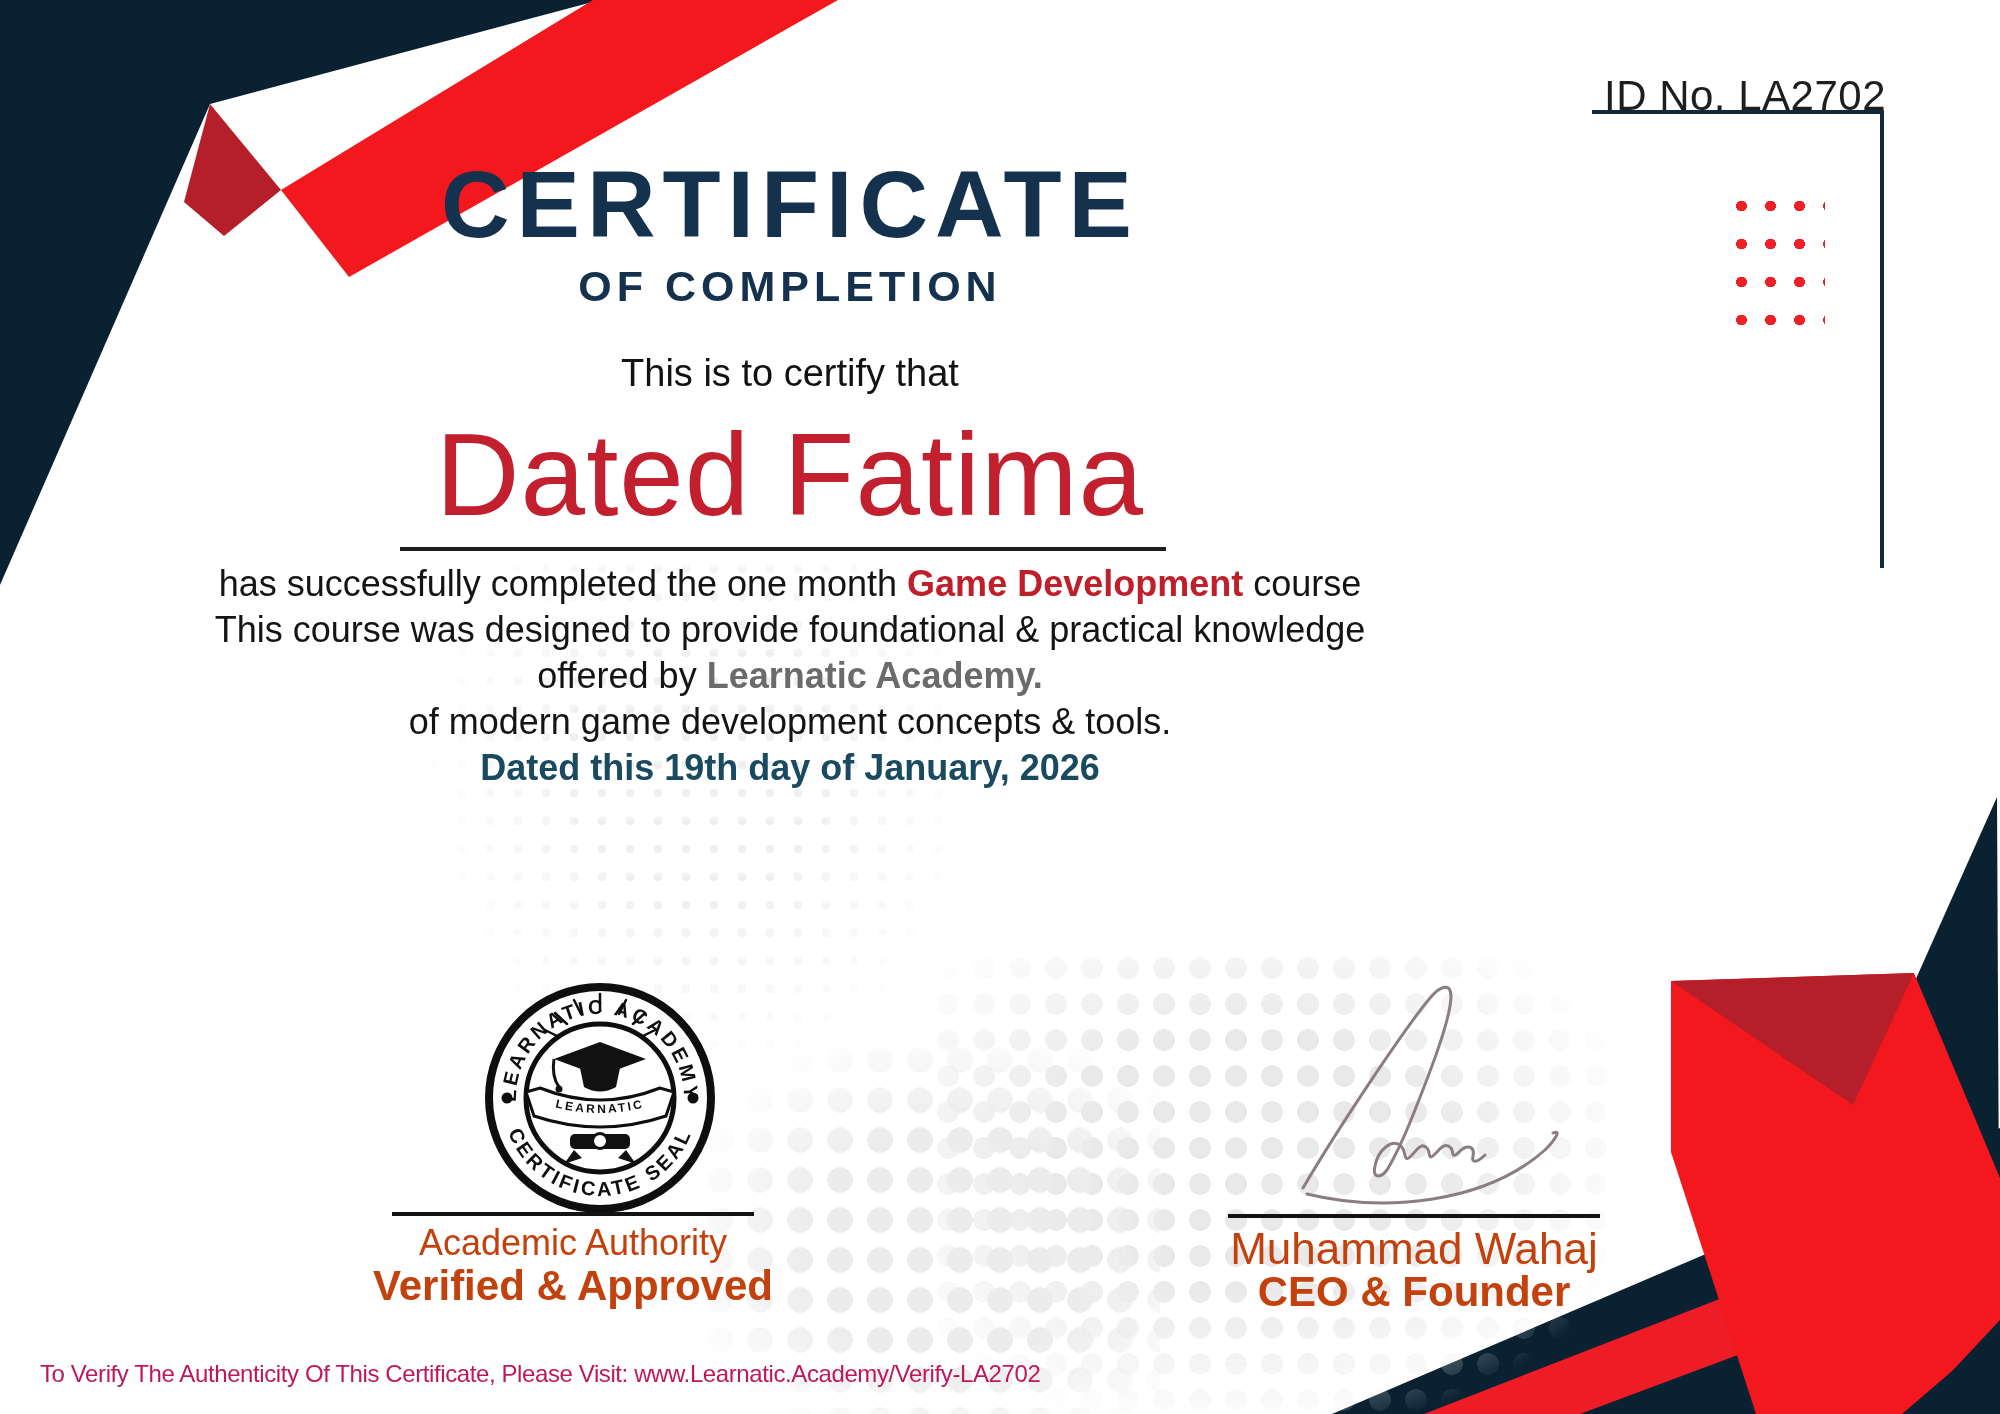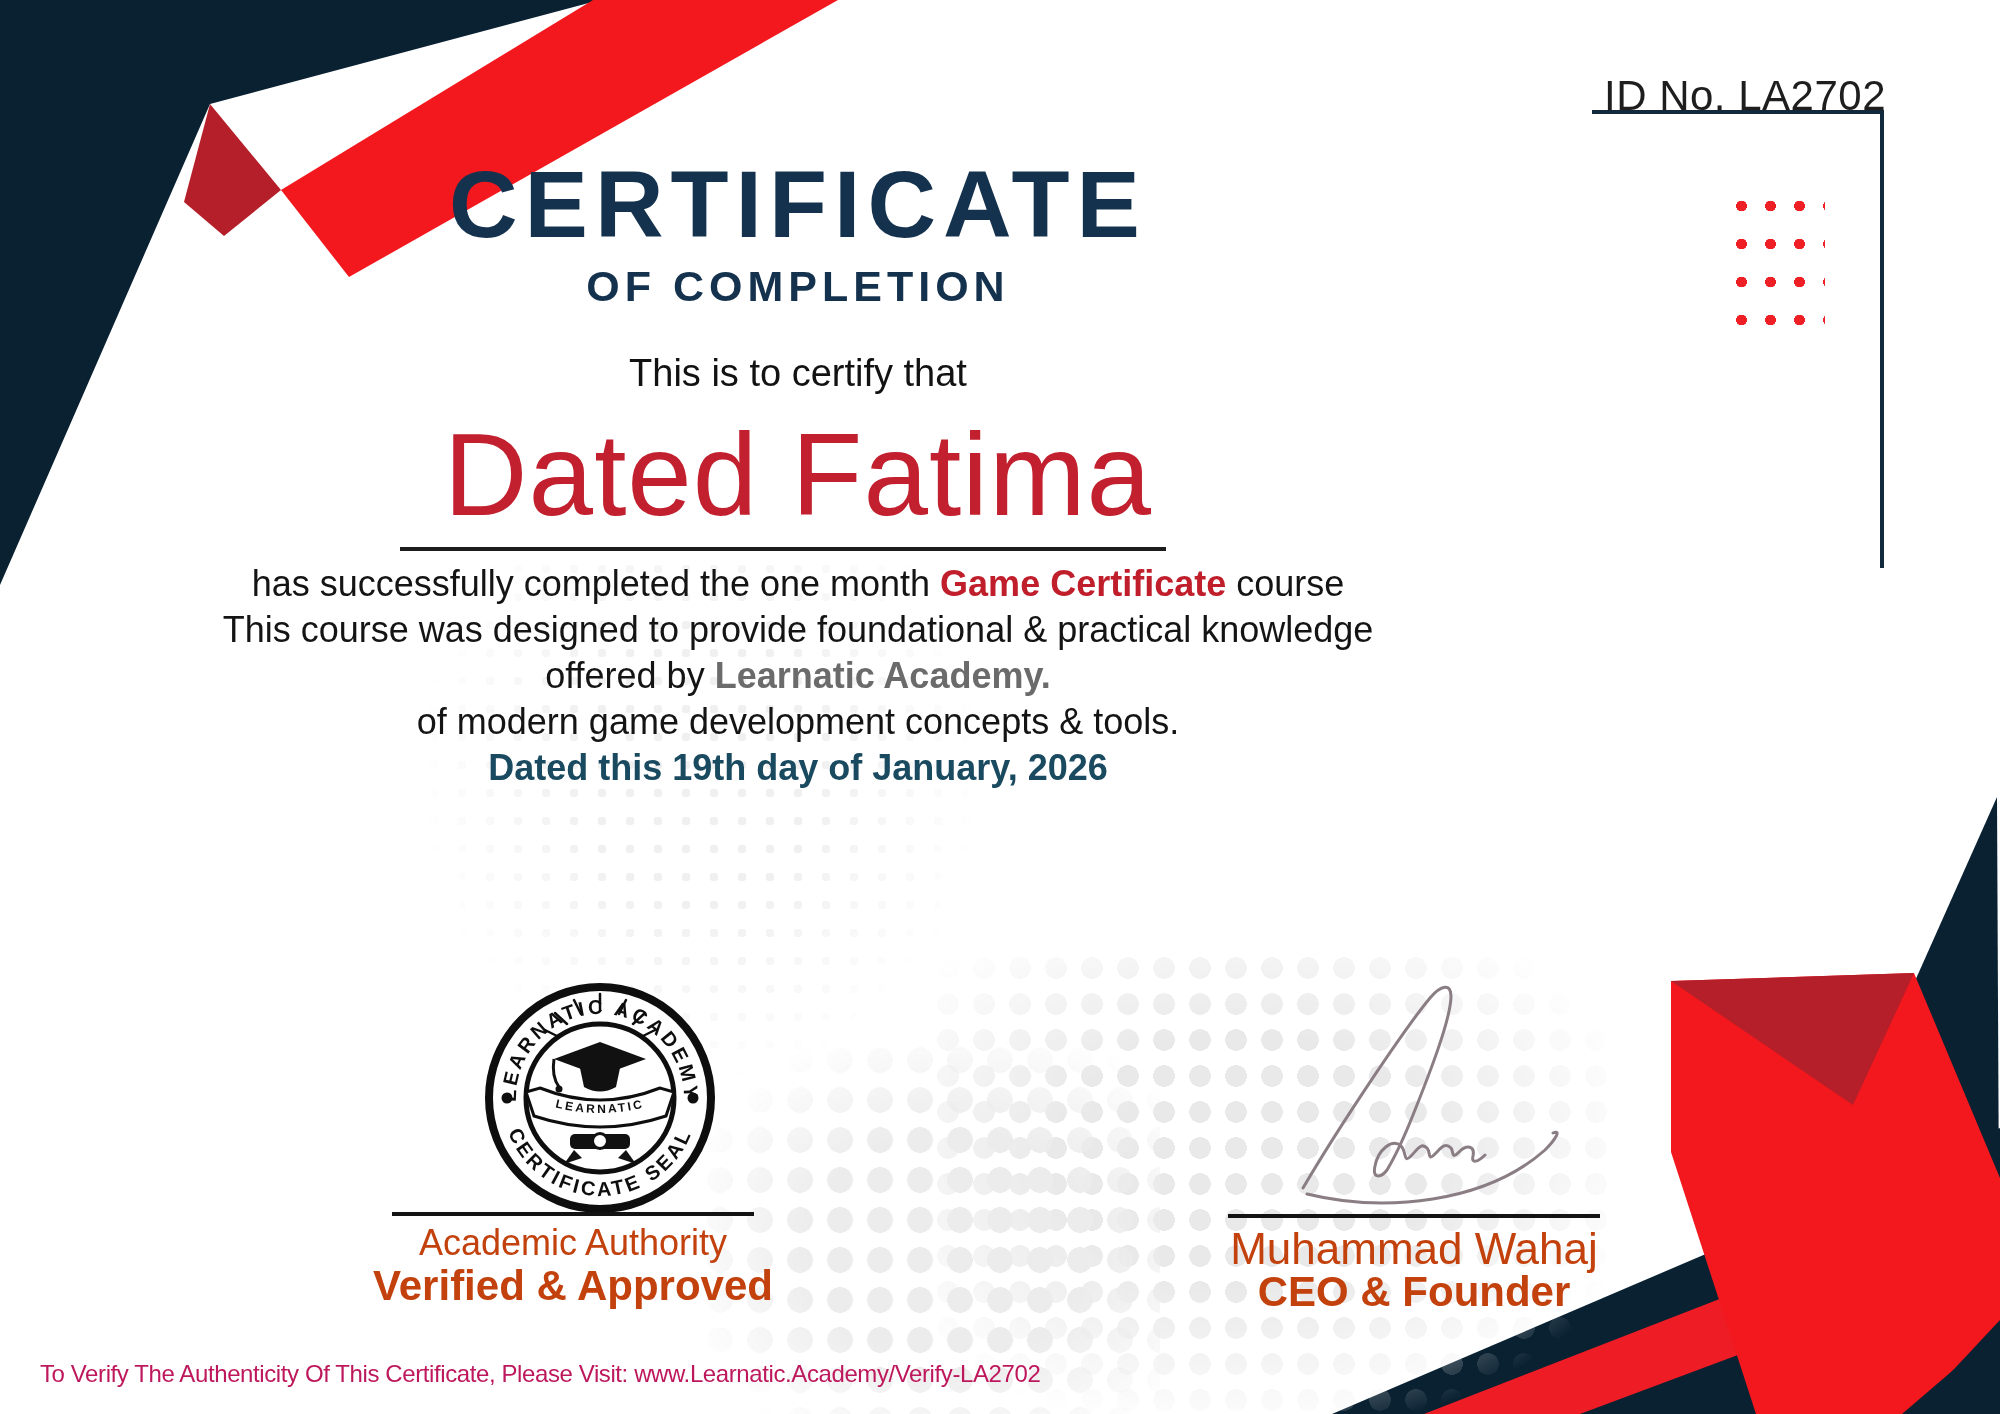--- a/index.html
+++ b/index.html
@@ -31,21 +31,21 @@
     -webkit-mask-image:radial-gradient(ellipse at 50% 40%,#000 30%,transparent 72%);
     mask-image:radial-gradient(ellipse at 50% 40%,#000 30%,transparent 72%);}
   
   .content{position:absolute;left:0;top:0;width:2000px;height:1414px;z-index:3;}
   .id-label{left:1604px;top:24px;font-size:42px;letter-spacing:0.5px;color:#1e1e1e;margin-top:48px;}
   .bracket-h{left:1592px;top:110px;width:292px;height:4px;background:#12293c;}
   .bracket-v{left:1880px;top:110px;width:4px;height:458px;background:#12293c;}
   .red-dots-grid{left:1721px;top:181px;width:104px;height:172px;
     background-image:radial-gradient(circle 5.5px,#ef1f26 96%,transparent 100%);
     background-position:6px 6px;background-size:29px 38px;background-origin:border-box;}
-  .center-col{left:148px;width:1300px;text-align:center;}
+  .center-col{left:140px;width:1300px;text-align:center;}
   .cert-title{top:150px;font-size:95px;font-weight:700;letter-spacing:7px;color:var(--title-navy);}
   .cert-subtitle{top:262px;font-size:43px;font-weight:600;letter-spacing:5px;color:var(--title-navy);}
   .certify-intro{top:352px;font-size:38px;color:#121212;}
   .recipient-name{top:408px;font-size:116px;color:#c2202e;letter-spacing:1px;}
   .name-underline{left:400px;top:547px;width:766px;height:4px;background:#1c1c1c;}
   .body-block{top:561px;font-size:36px;color:#141414;}
   .body-block p{margin:0;line-height:46px;white-space:pre-wrap;}
   .course-highlight{color:var(--crimson);font-weight:700;}
   .academy-name{color:var(--gray);font-weight:700;}
   .date-line{color:var(--teal);font-weight:700;}
@@ -91,21 +91,21 @@
     <div class="abs bracket-v"></div>
     <div class="abs red-dots-grid"></div>
 
     <div class="abs center-col cert-title">CERTIFICATE</div>
     <div class="abs center-col cert-subtitle">OF COMPLETION</div>
     <div class="abs center-col certify-intro">This is to certify that</div>
     <div class="abs center-col recipient-name">Dated Fatima</div>
     <div class="abs name-underline"></div>
 
     <div class="abs center-col body-block">
-      <p><span>has successfully completed the one month </span><span class="course-highlight">Game Certificate</span><span> course</span></p>
+      <p><span>has successfully completed the one month </span><span class="course-highlight">Game Development</span><span> course</span></p>
       <p>This course was designed to provide foundational &amp; practical knowledge</p>
       <p><span>offered by </span><span class="academy-name">Learnatic Academy.</span></p>
       <p>of modern game development concepts &amp; tools.</p>
       <p class="date-line">Dated this 19th day of January, 2026</p>
     </div>
 
     <svg class="abs seal-svg" width="264" height="264" viewBox="0 0 264 264">
       <defs>
         <path id="sealTopArc" d="M 48,132 A 84,84 0 0 1 216,132"></path>
         <path id="sealBottomArc" d="M 34,132 A 98,98 0 0 0 230,132"></path>

